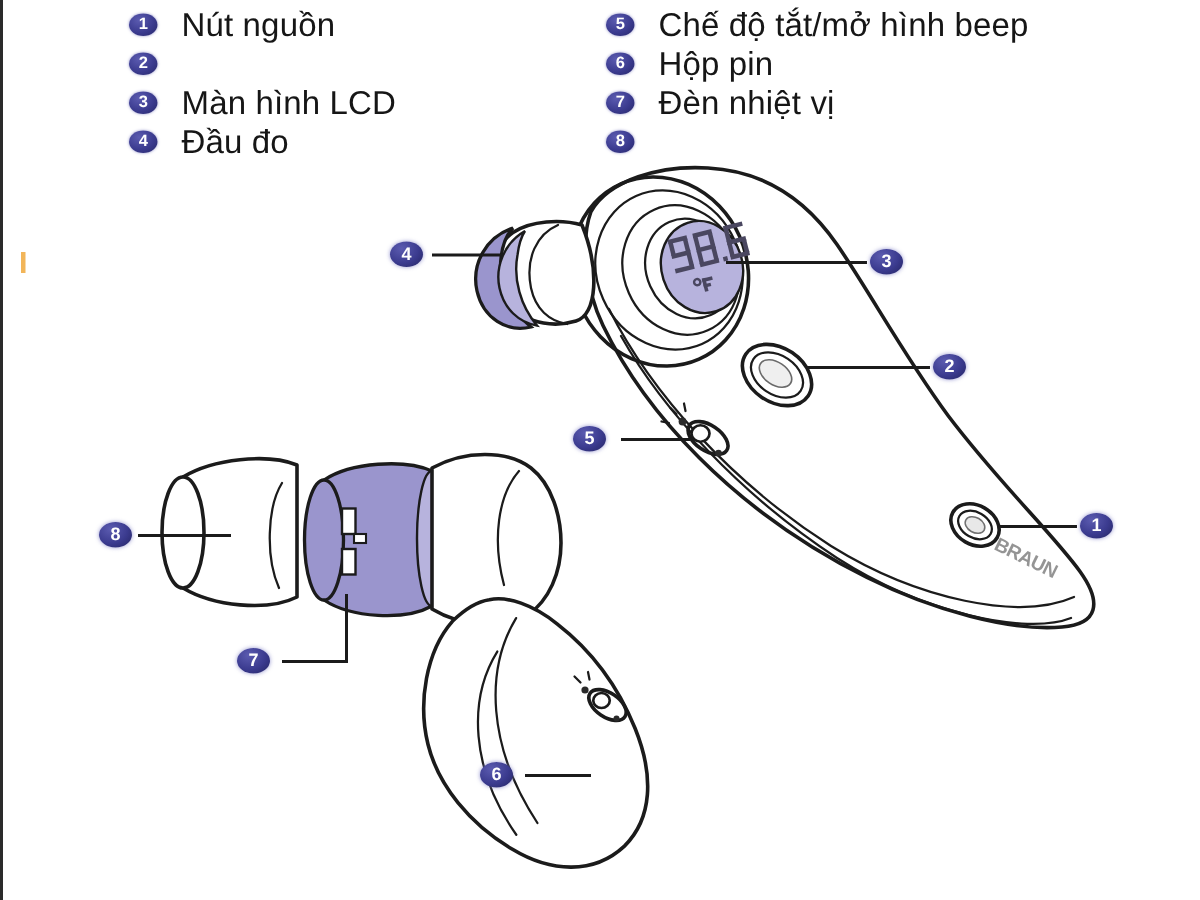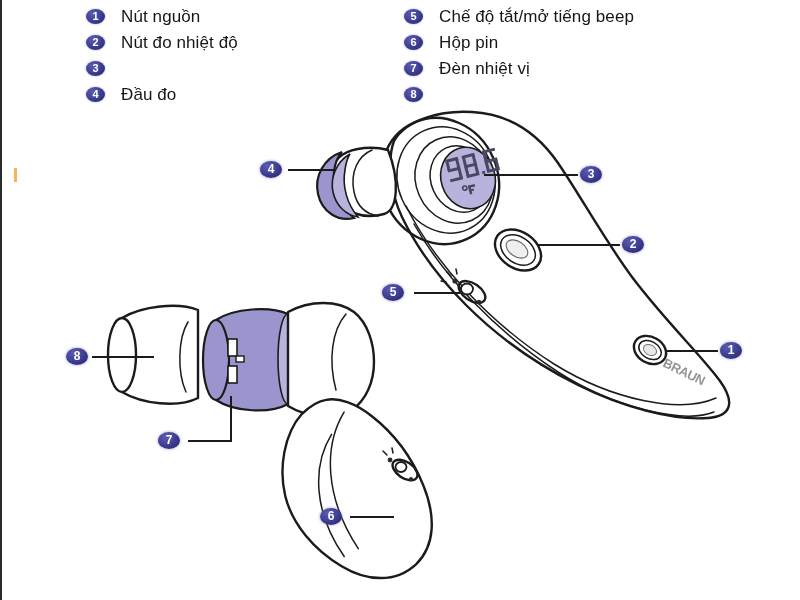--- a/index.html
+++ b/index.html
@@ -23,21 +23,21 @@
   }
   .badge{
     width:19px;height:15px;border-radius:50%;
     background:radial-gradient(ellipse at 35% 30%,#5b5bb0 0%,#3b3b8f 55%,#262668 100%);
     color:#fff;font-size:11px;font-weight:700;line-height:15px;
     text-align:center;flex:none;
     box-shadow:0 0 2px rgba(120,120,190,.8);
     font-family:"Liberation Sans",sans-serif;
   }
   .legend-label{
-    margin-left:16px;font-size:17px;color:#161616;white-space:nowrap;
+    margin-left:16px;font-size:22px;color:#161616;white-space:nowrap;
     letter-spacing:.1px;
   }
 
   
   .cb{position:absolute;width:22px;height:17px;border-radius:50%;
       background:radial-gradient(ellipse at 35% 28%,#5b5bb0 0%,#3b3b8f 55%,#242462 100%);
       color:#fff;font-size:12px;font-weight:700;line-height:17px;text-align:center;
       box-shadow:0 0 3px rgba(130,130,200,.85);z-index:30;}
 
   .lead{position:absolute;background:#1b1b1b;z-index:25;}
@@ -58,35 +58,35 @@
 
   <div class="legend">
 
     <div class="legend-col left">
       <div class="legend-row">
         <span class="badge">1</span>
         <span class="legend-label">Nút nguồn</span>
       </div>
       <div class="legend-row">
         <span class="badge">2</span>
-        <span class="legend-label">Nút đo nhiệt độ</span>
       </div>
       <div class="legend-row">
         <span class="badge">3</span>
+        <span class="legend-label">Màn hình LCD</span>
       </div>
       <div class="legend-row">
         <span class="badge">4</span>
         <span class="legend-label">Đầu đo</span>
       </div>
     </div>
 
     <div class="legend-col right">
       <div class="legend-row">
         <span class="badge">5</span>
-        <span class="legend-label">Chế độ tắt/mở tiếng beep</span>
+        <span class="legend-label">Chế độ tắt/mở hình beep</span>
       </div>
       <div class="legend-row">
         <span class="badge">6</span>
         <span class="legend-label">Hộp pin</span>
       </div>
       <div class="legend-row">
         <span class="badge">7</span>
         <span class="legend-label">Đèn nhiệt vị</span>
       </div>
       <div class="legend-row">

